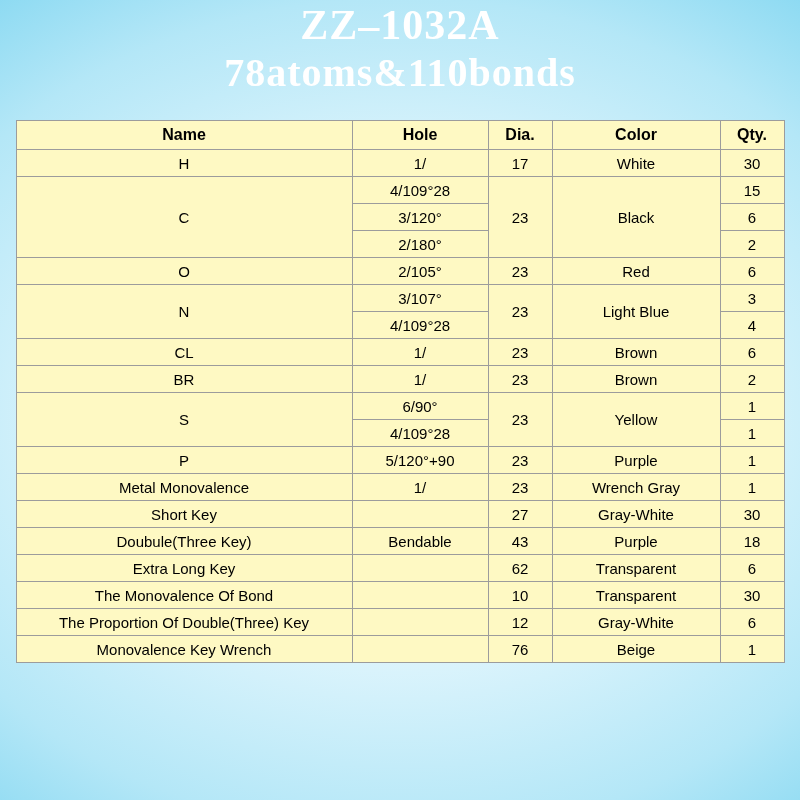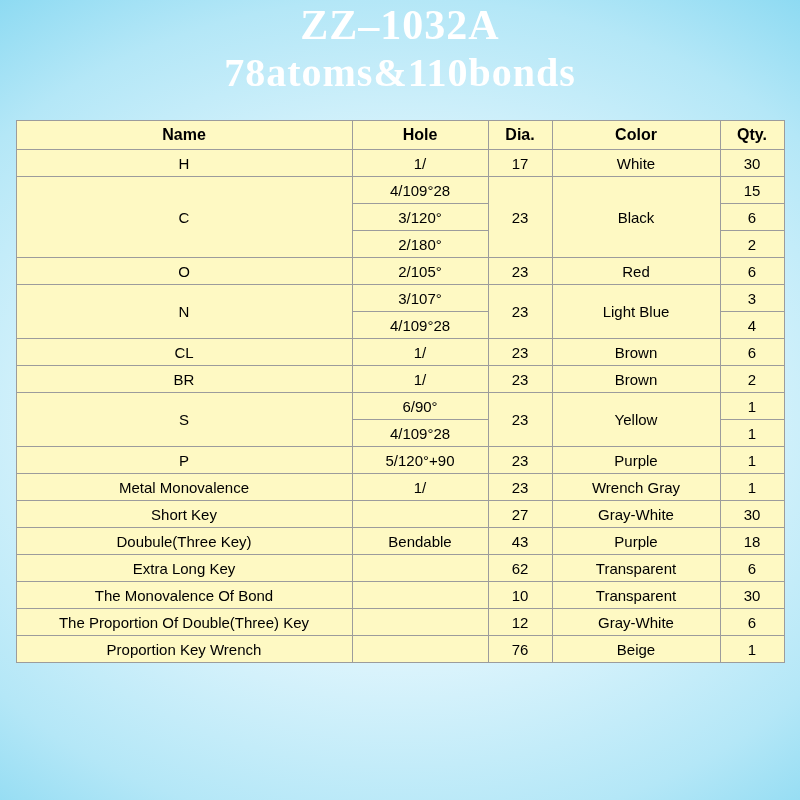--- a/index.html
+++ b/index.html
@@ -194,20 +194,20 @@
       <td>30</td>
     </tr>
     <tr>
       <td>The Proportion Of Double(Three) Key</td>
       <td></td>
       <td>12</td>
       <td>Gray-White</td>
       <td>6</td>
     </tr>
     <tr>
-      <td>Proportion Key Wrench</td>
+      <td>Monovalence Key Wrench</td>
       <td></td>
       <td>76</td>
       <td>Beige</td>
       <td>1</td>
     </tr>
   </tbody>
 </table>
 
 </body></html>

